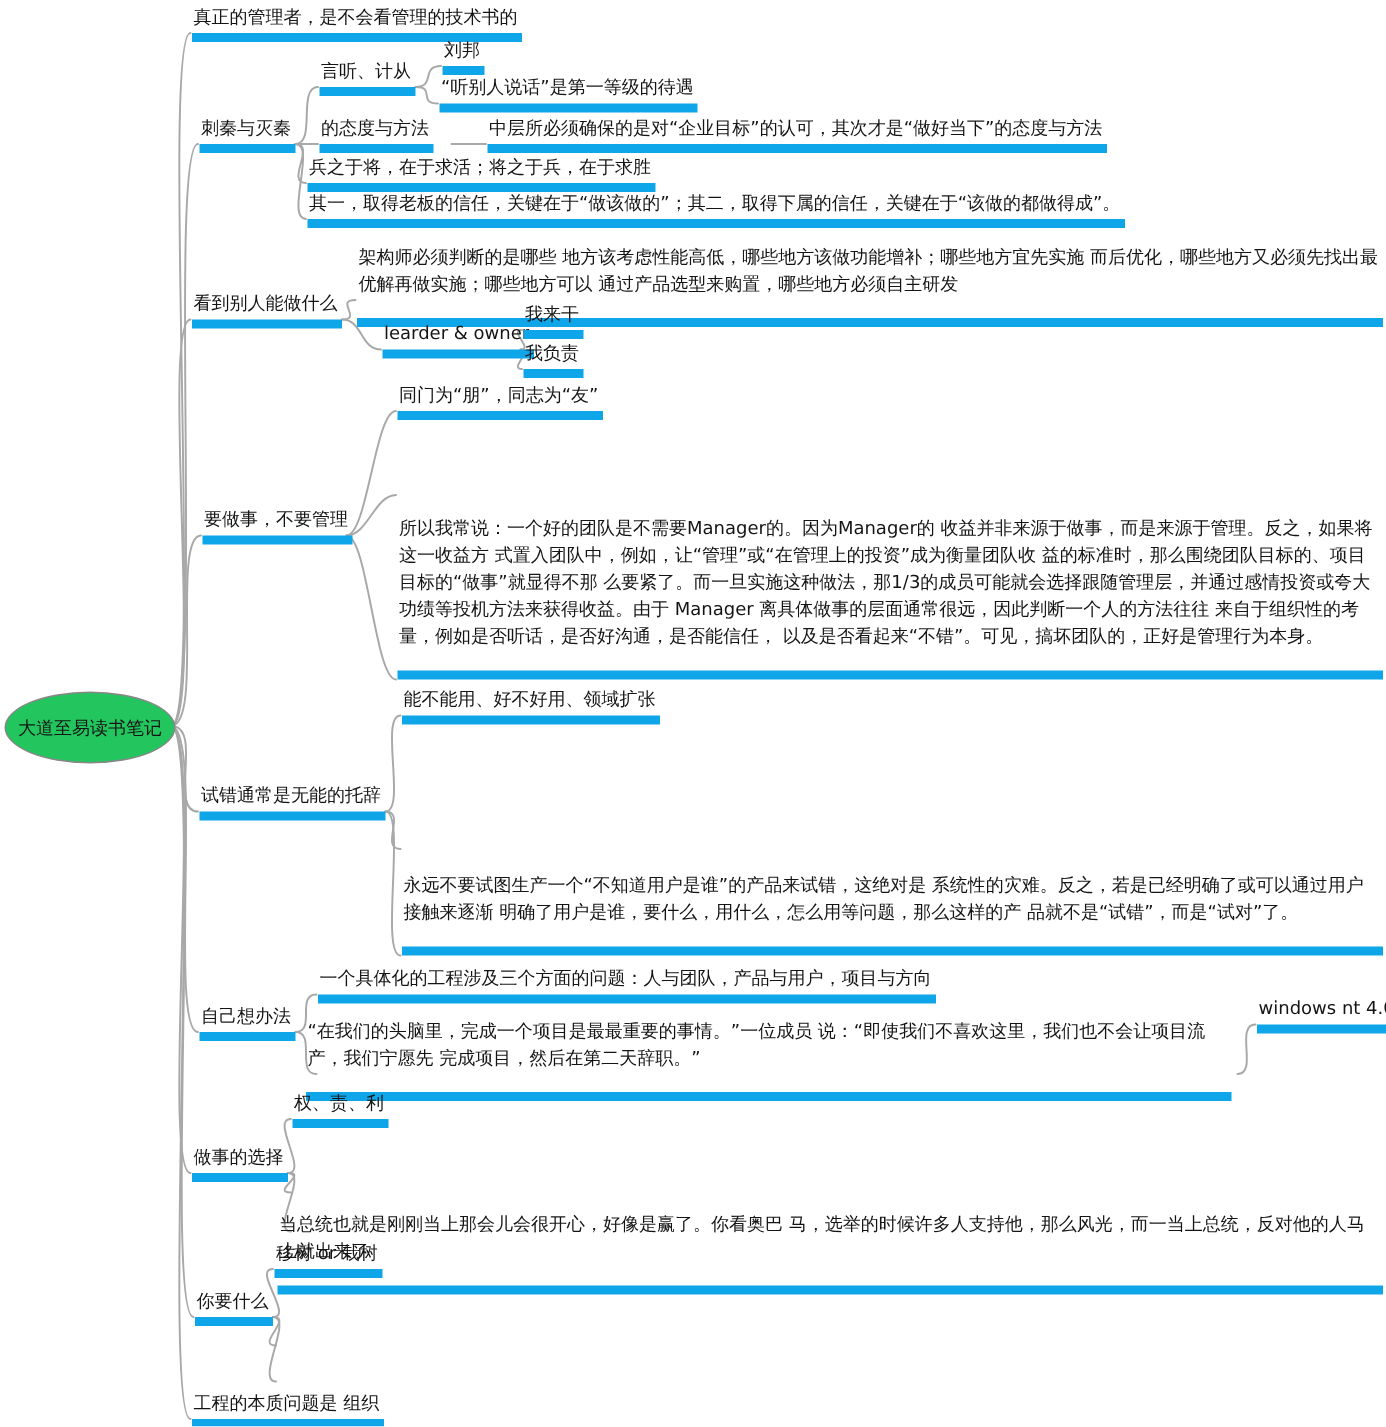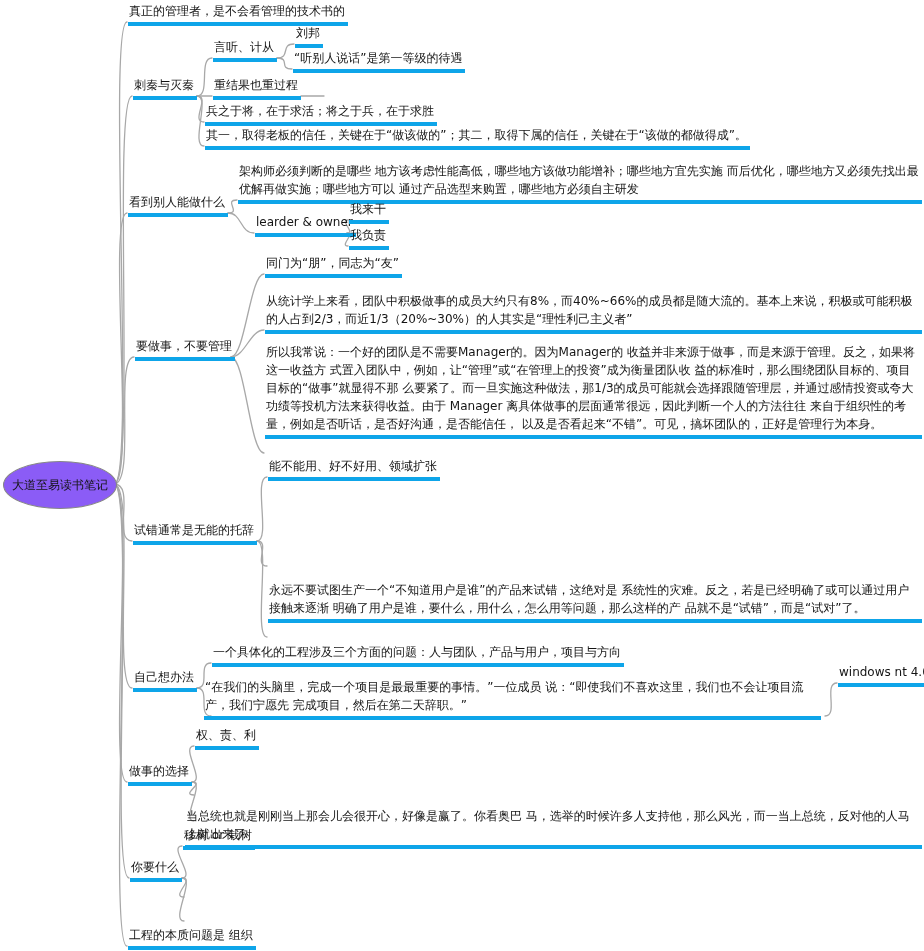--- a/index.html
+++ b/index.html
@@ -1,24 +1,24 @@
 <!DOCTYPE html>
 <html><head>
 <meta charset="utf-8">
 <style>
   html,body{margin:0;padding:0;background:#fff;}
   .stage{position:relative;width:924px;height:951px;background:#ffffff;overflow:hidden;
          font-family:"DejaVu Sans",sans-serif;font-size:12px;color:#141414;}
   .edges{position:absolute;left:0;top:0;width:924px;height:951px;}
   .edges path{fill:none;stroke:#a8a8a8;stroke-width:1.3;stroke-linecap:round;}
   .node{position:absolute;line-height:16px;padding:0 3px 3px 1px;
-        border-bottom:4px solid #0ea5e9;white-space:nowrap;}
-  .node.wrap{white-space:normal;line-height:18px;padding-bottom:2px;}
+        border-bottom:6px solid #0ea5e9;white-space:nowrap;}
+  .node.wrap{white-space:normal;line-height:18px;padding-bottom:14px;}
   .rootnode{position:absolute;left:3px;top:461px;width:112px;height:46px;
-            background:#8b5cf6;border:1px solid #878787;border-radius:50%;
+            background:#22c55e;border:1px solid #878787;border-radius:50%;
             display:flex;align-items:center;justify-content:center;
             text-align:center;}
 </style>
 </head>
 <body>
 
 <div class="stage">
 
   <svg class="edges" viewBox="0 0 924 951">
 
@@ -78,31 +78,31 @@
   <div class="node" style="left:135px;top:338px">要做事，不要管理</div>
   <div class="node" style="left:133px;top:522px">试错通常是无能的托辞</div>
   <div class="node" style="left:133px;top:669px">自己想办法</div>
   <div class="node" style="left:128px;top:763px">做事的选择</div>
   <div class="node" style="left:130px;top:859px">你要什么</div>
   <div class="node" style="left:128px;top:927px">工程的本质问题是 组织</div>
 
   <div class="node" style="left:213px;top:39px">言听、计从</div>
   <div class="node" style="left:295px;top:25px">刘邦</div>
   <div class="node" style="left:293px;top:50px">“听别人说话”是第一等级的待遇</div>
-  <div class="node" style="left:213px;top:77px">重结果也重过程</div>
+  <div class="node" style="left:213px;top:77px">的态度与方法</div>
+  <div class="node" style="left:325px;top:77px">中层所必须确保的是对“企业目标”的认可，其次才是“做好当下”的态度与方法</div>
   <div class="node" style="left:205px;top:103px">兵之于将，在于求活；将之于兵，在于求胜</div>
   <div class="node" style="left:205px;top:127px">其一，取得老板的信任，关键在于“做该做的”；其二，取得下属的信任，关键在于“该做的都做得成”。</div>
 
   <div class="node wrap" style="left:238px;top:162px;width:680px">架构师必须判断的是哪些 地方该考虑性能高低，哪些地方该做功能增补；哪些地方宜先实施 而后优化，哪些地方又必须先找出最优解再做实施；哪些地方可以 通过产品选型来购置，哪些地方必须自主研发</div>
   <div class="node" style="left:255px;top:214px">learder &amp; owner</div>
   <div class="node" style="left:349px;top:201px">我来干</div>
   <div class="node" style="left:349px;top:227px">我负责</div>
 
   <div class="node" style="left:265px;top:255px">同门为“朋”，同志为“友”</div>
-  <div class="node wrap" style="left:265px;top:292px;width:653px">从统计学上来看，团队中积极做事的成员大约只有8%，而40%~66%的成员都是随大流的。基本上来说，积极或可能积极的人占到2/3，而近1/3（20%~30%）的人其实是“理性利己主义者”</div>
   <div class="node wrap" style="left:265px;top:343px;width:653px">所以我常说：一个好的团队是不需要Manager的。因为Manager的 收益并非来源于做事，而是来源于管理。反之，如果将这一收益方 式置入团队中，例如，让“管理”或“在管理上的投资”成为衡量团队收 益的标准时，那么围绕团队目标的、项目目标的“做事”就显得不那 么要紧了。而一旦实施这种做法，那1/3的成员可能就会选择跟随管理层，并通过感情投资或夸大功绩等投机方法来获得收益。由于 Manager 离具体做事的层面通常很远，因此判断一个人的方法往往 来自于组织性的考量，例如是否听话，是否好沟通，是否能信任， 以及是否看起来“不错”。可见，搞坏团队的，正好是管理行为本身。</div>
 
   <div class="node" style="left:268px;top:458px">能不能用、好不好用、领域扩张</div>
   <div class="node" style="left:212px;top:644px">一个具体化的工程涉及三个方面的问题：人与团队，产品与用户，项目与方向</div>
 
   <div class="node wrap" style="left:268px;top:581px;width:650px">永远不要试图生产一个“不知道用户是谁”的产品来试错，这绝对是 系统性的灾难。反之，若是已经明确了或可以通过用户接触来逐渐 明确了用户是谁，要什么，用什么，怎么用等问题，那么这样的产 品就不是“试错”，而是“试对”了。</div>
   <div class="node wrap" style="left:204px;top:678px;width:613px">“在我们的头脑里，完成一个项目是最最重要的事情。”一位成员 说：“即使我们不喜欢这里，我们也不会让项目流产，我们宁愿先 完成项目，然后在第二天辞职。”</div>
   <div class="node" style="left:838px;top:664px">windows nt 4.0</div>
 
   <div class="node" style="left:195px;top:727px">权、责、利</div>

